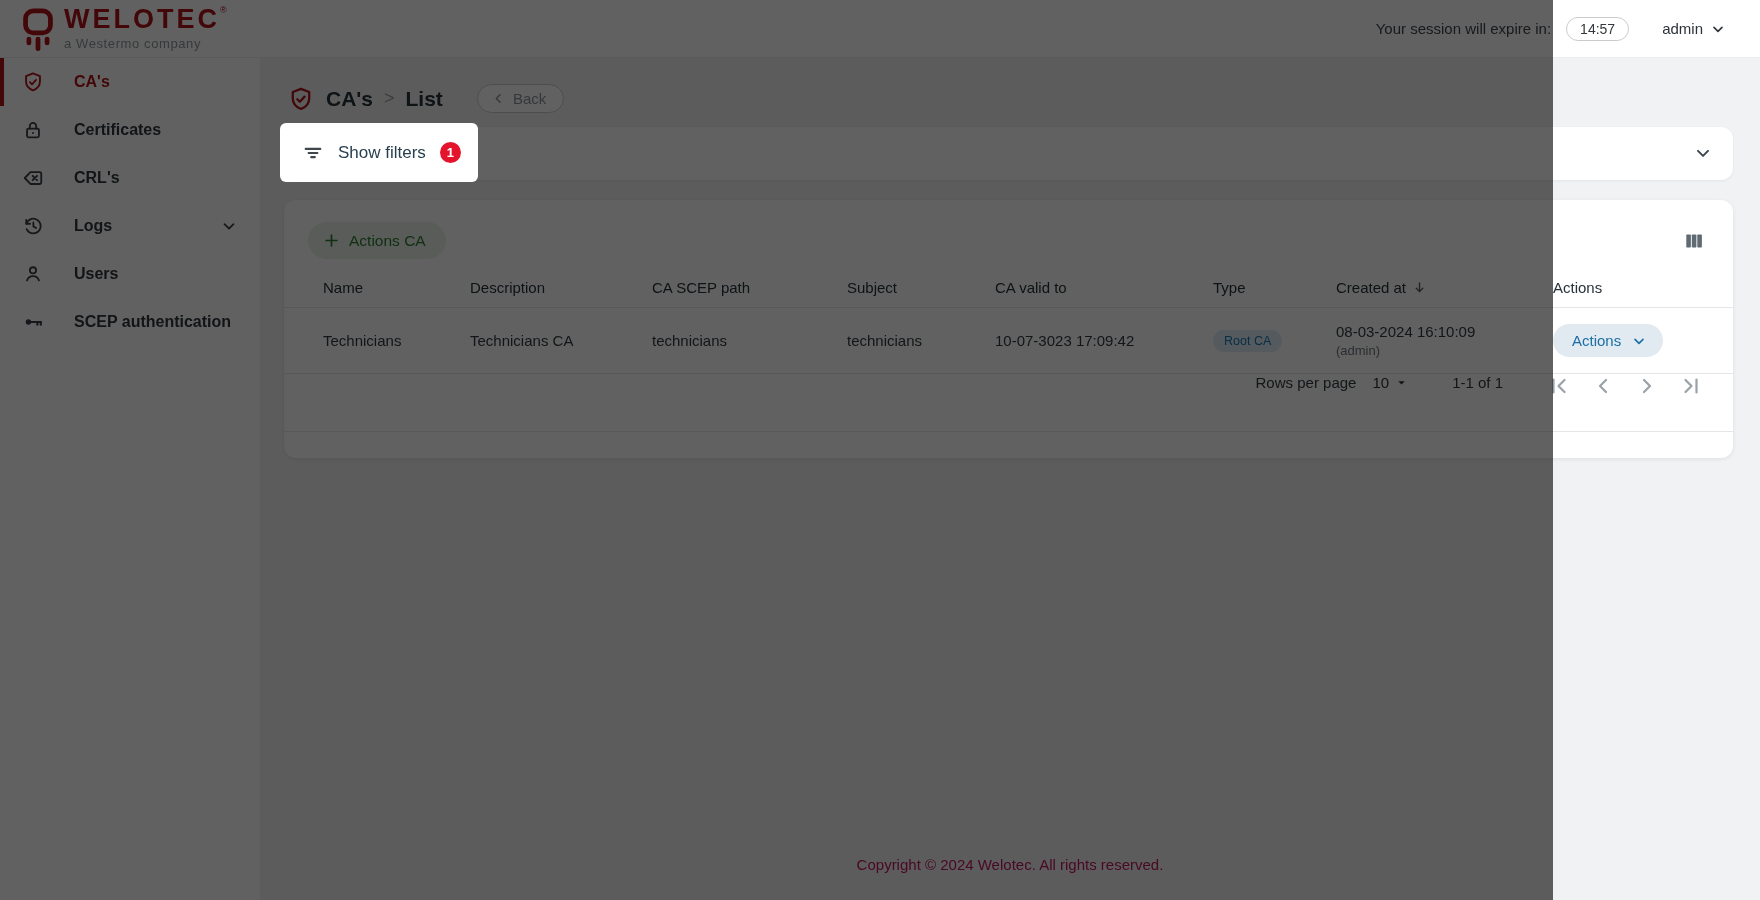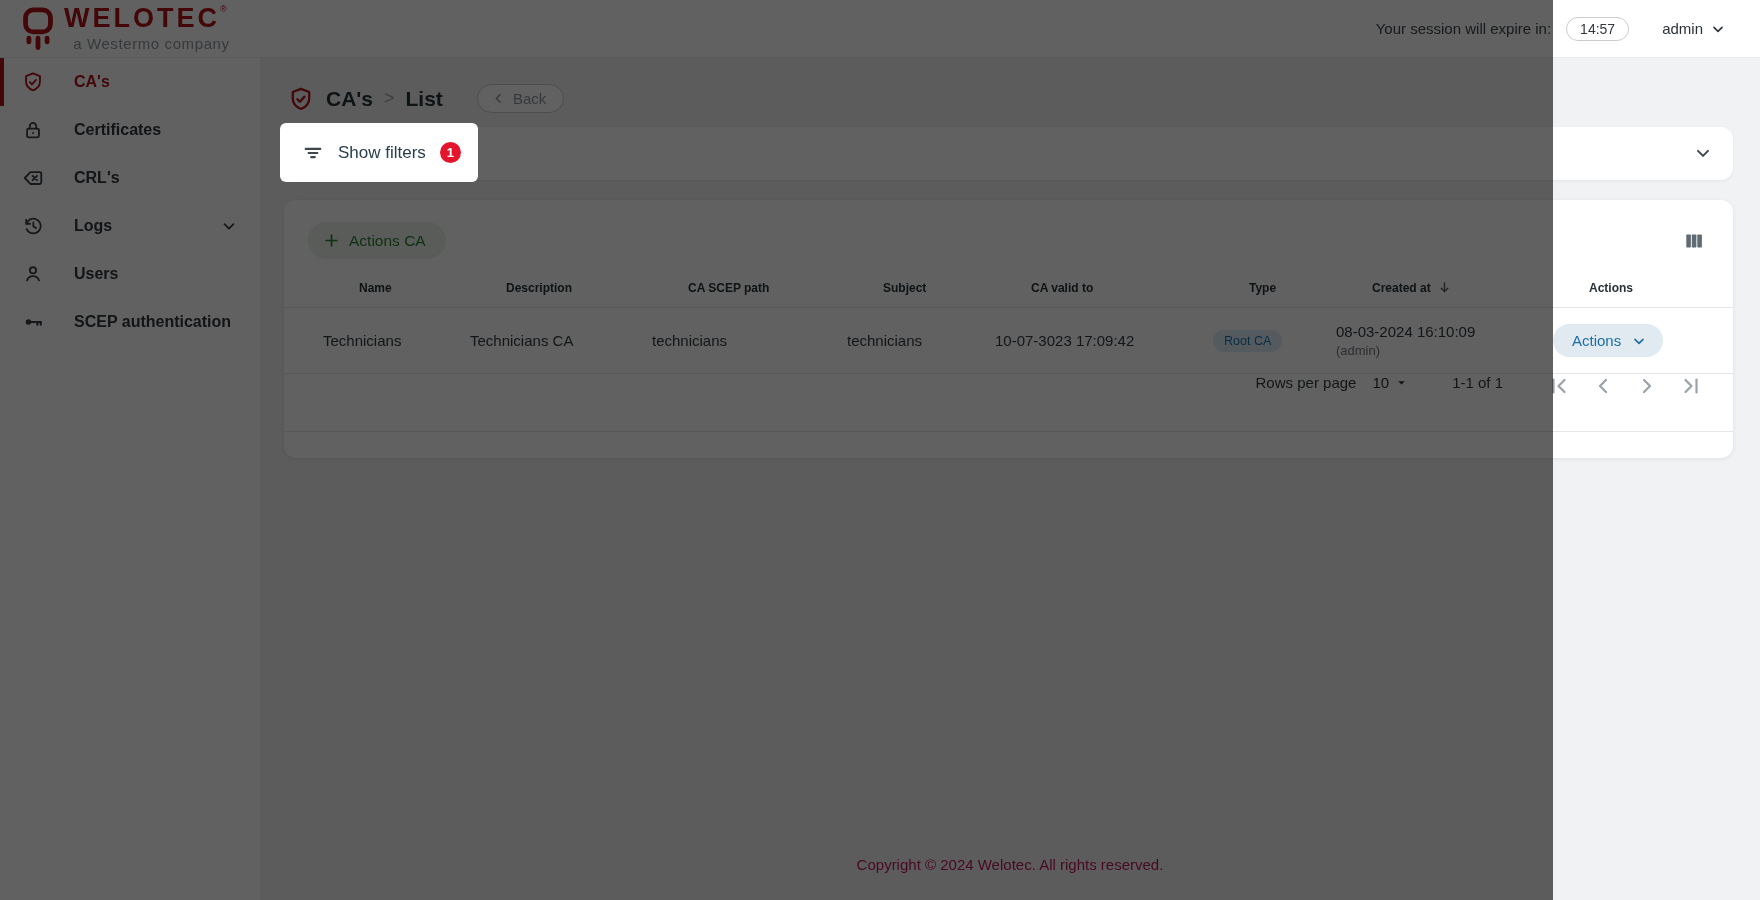--- a/index.html
+++ b/index.html
@@ -15,21 +15,21 @@
   #app { position:relative; width:1553px; height:900px; }
 
   
   .header { position:absolute; left:0; top:0; width:1760px; height:58px;
     background:#fff; border-bottom:1px solid #ebedee; display:flex;
     align-items:center; justify-content:space-between; padding:0 34px 0 20px; z-index:2; }
   .logo { display:flex; align-items:flex-start; gap:8px; cursor:pointer; }
   .logo-mark { color:var(--brand-red); margin-top:2px; }
   .brand-row { font-size:27px; font-weight:700; letter-spacing:3px; color:var(--brand-red); line-height:1; }
   .reg { font-size:9px; vertical-align:top; font-weight:400; }
-  .tagline { font-size:15px; color:#8f969b; text-align:right; letter-spacing:.6px; margin-top:3px; }
+  .tagline { font-size:13px; color:#8f969b; text-align:left; letter-spacing:.6px; margin-top:3px; }
   .header-right { display:flex; align-items:center; gap:15px; }
   .session-label { font-size:15px; color:#3f474d; }
   .session-chip { font-size:14px; color:#32383d; border:1.5px solid #c9ccce;
     border-radius:13px; padding:3px 13px; }
   .user-menu { display:flex; align-items:center; gap:7px; cursor:pointer;
     font-size:15px; color:#2c3338; font-weight:500; margin-left:18px; }
 
   
   .sidebar { position:absolute; left:0; top:58px; width:260px; height:842px; background:#fff; z-index:1; }
   .nav-item { position:relative; height:48px; display:flex; align-items:center;
@@ -62,21 +62,21 @@
   .import-btn { position:absolute; left:24px; top:22px; height:37px; display:flex;
     align-items:center; gap:9px; background:var(--green-bg); color:var(--green);
     border:none; border-radius:19px; padding:0 20px 0 15px; font-size:15.5px;
     font-weight:500; font-family:inherit; cursor:pointer; }
   .columns-btn { position:absolute; right:28px; top:30px; width:22px; height:22px;
     background:none; border:none; color:#5f6a72; cursor:pointer; }
 
   .t-row { display:grid; grid-template-columns:147px 182px 195px 148px 218px 123px 217px 1fr;
     padding-left:39px; padding-right:24px; align-items:center; }
   .t-head { height:40px; border-bottom:1px solid var(--border); }
-  .t-head .th { font-size:12px; font-weight:700; color:var(--primary-text); cursor:pointer;margin-left:36px; }
+  .t-head .th { font-size:15px; font-weight:400; color:var(--primary-text); cursor:pointer; }
   .th-sort { display:flex; align-items:center; gap:6px; }
   .sort-icon { color:#555e66; }
   .t-data { height:66px; border-bottom:1px solid var(--border); }
   .td { font-size:15px; color:#333b41; }
   .type-badge { display:inline-block; font-size:12.5px; color:var(--blue-badge-text);
     background:var(--blue-badge-bg); padding:4px 11px; border-radius:13px; }
   .created-line2 { font-size:13px; color:#707densities; color:#70787f; margin-top:3px; }
   .actions-btn { display:flex; align-items:center; gap:10px; background:var(--actions-bg);
     color:var(--blue); border:none; border-radius:18px; padding:8px 16px 8px 19px;
     font-size:15px; font-family:inherit; cursor:pointer; }

